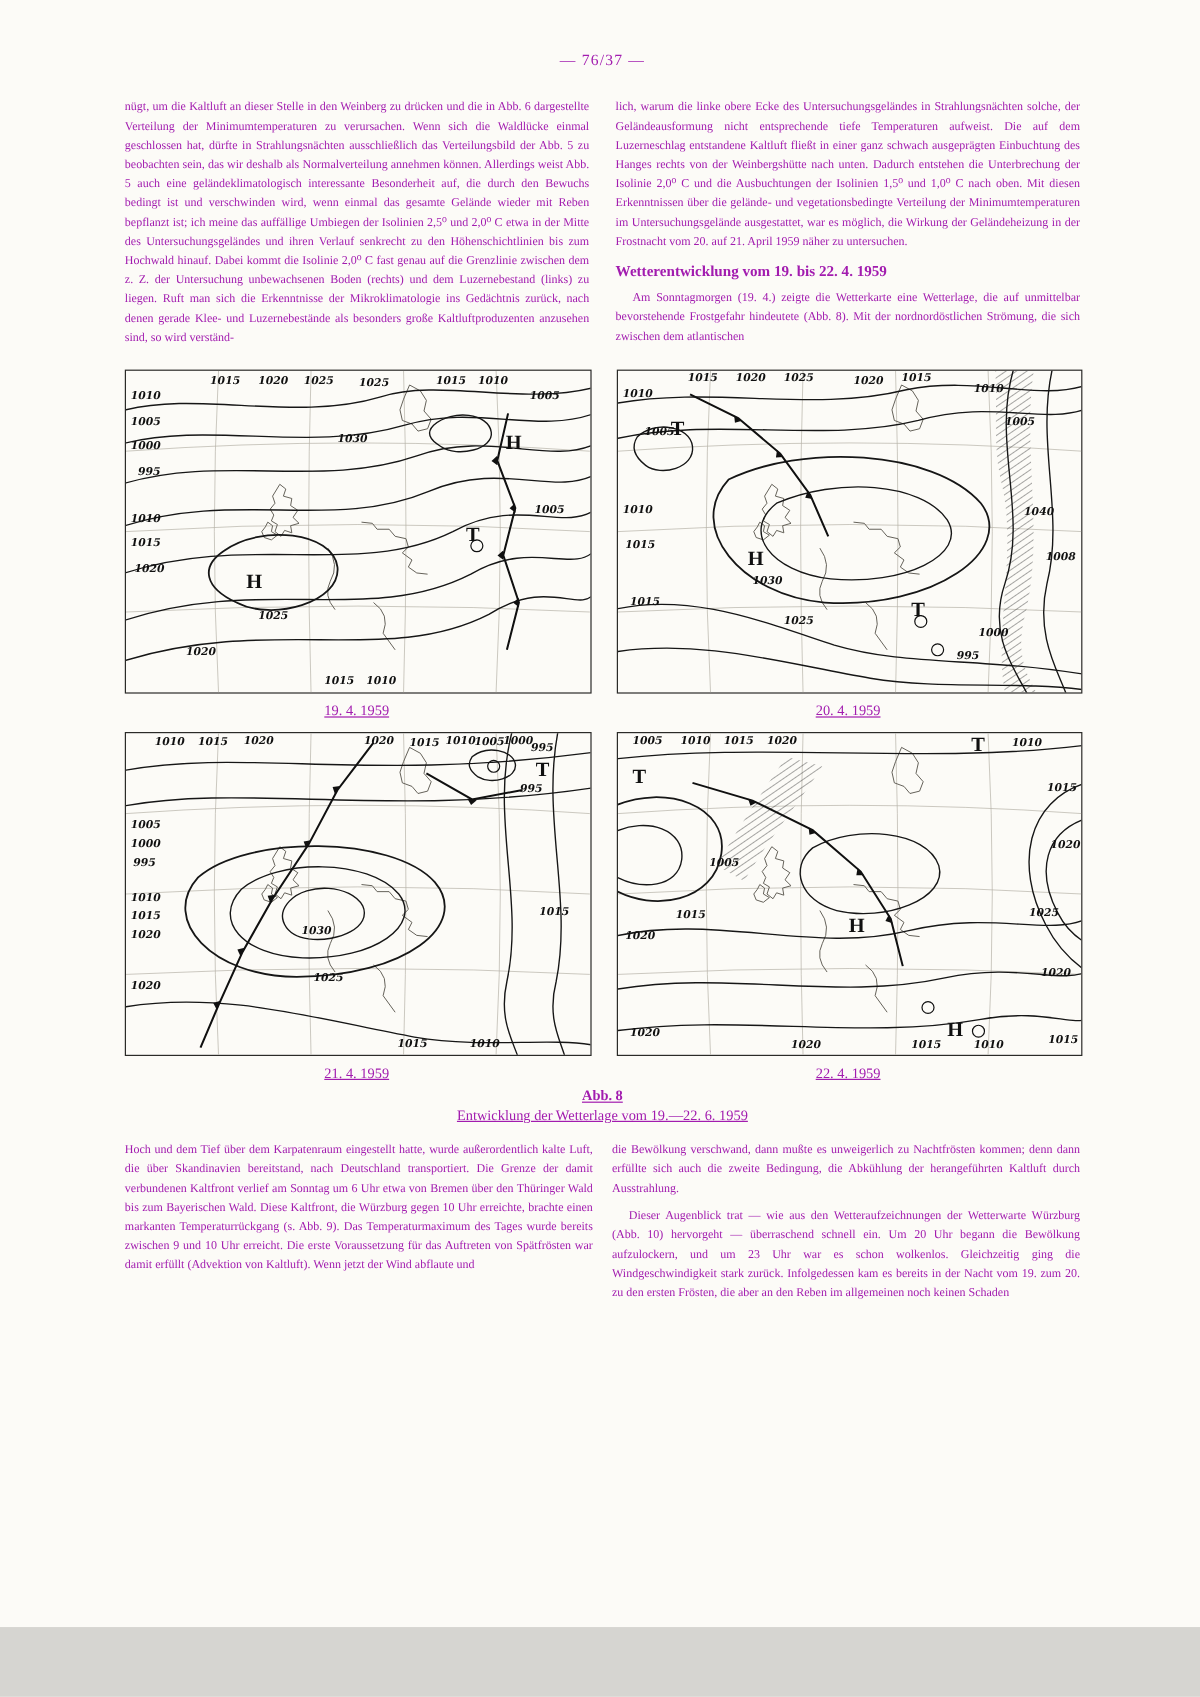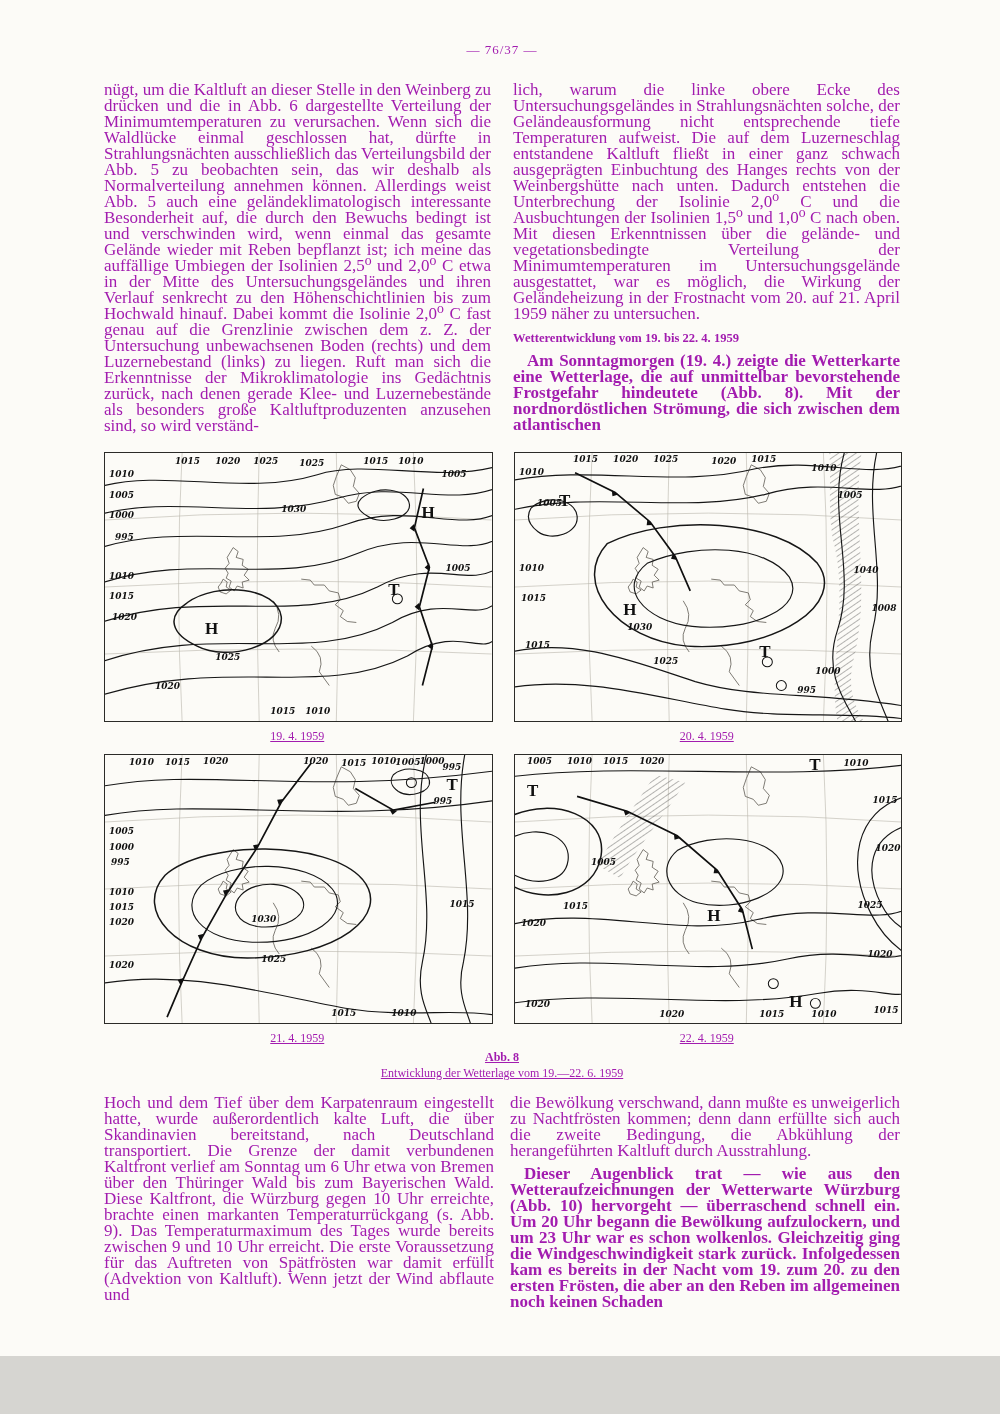--- a/index.html
+++ b/index.html
@@ -2,22 +2,22 @@
 <html><head>
 <meta charset="utf-8">
 <style>
   html,body{margin:0;padding:0;background:#d6d5d1;}
   .page{width:1000px;height:1356px;margin:0 auto;background:#fcfbf7;color:#a21caf;
         font-family:"Liberation Serif","DejaVu Serif",serif;position:relative;overflow:hidden;
         box-sizing:border-box;padding:42px 100px 0 104px;}
   .pageno{text-align:center;font-size:13px;letter-spacing:1px;margin-bottom:24px;}
   .cols{display:flex;gap:22px;}
   .col{flex:1 1 0;min-width:0;}
-  .col p{margin:0 0 2px 0;font-size:17px;line-height:16px;text-align:justify;}
-  p.indent{text-indent:14px;font-weight:bold;}
+  .col p{margin:0 0 2px 0;font-size:10px;line-height:16px;text-align:justify;}
+  p.indent{text-indent:14px;}
   .col .h{font-size:12.6px;font-weight:bold;margin:9px 0 7px 0;}
   .fig{margin-top:16px;text-decoration:underline;}
   .map-grid{display:grid;grid-template-columns:1fr 1fr;column-gap:23px;row-gap:10px;}
   figure.map{margin:0;}
   figure.map svg{display:block;width:100%;height:268px;border:1px solid #2b2b28;background:#fcfbf7;}
   figure.map figcaption{text-align:center;font-size:12px;margin-top:7px;}
   .figcap{text-align:center;margin-top:4px;}
   .figcap .lab{font-size:12px;font-weight:bold;}
   .figcap .txt{font-size:12px;margin-top:1px;}
   .bottom{margin-top:14px;gap:16px;}

